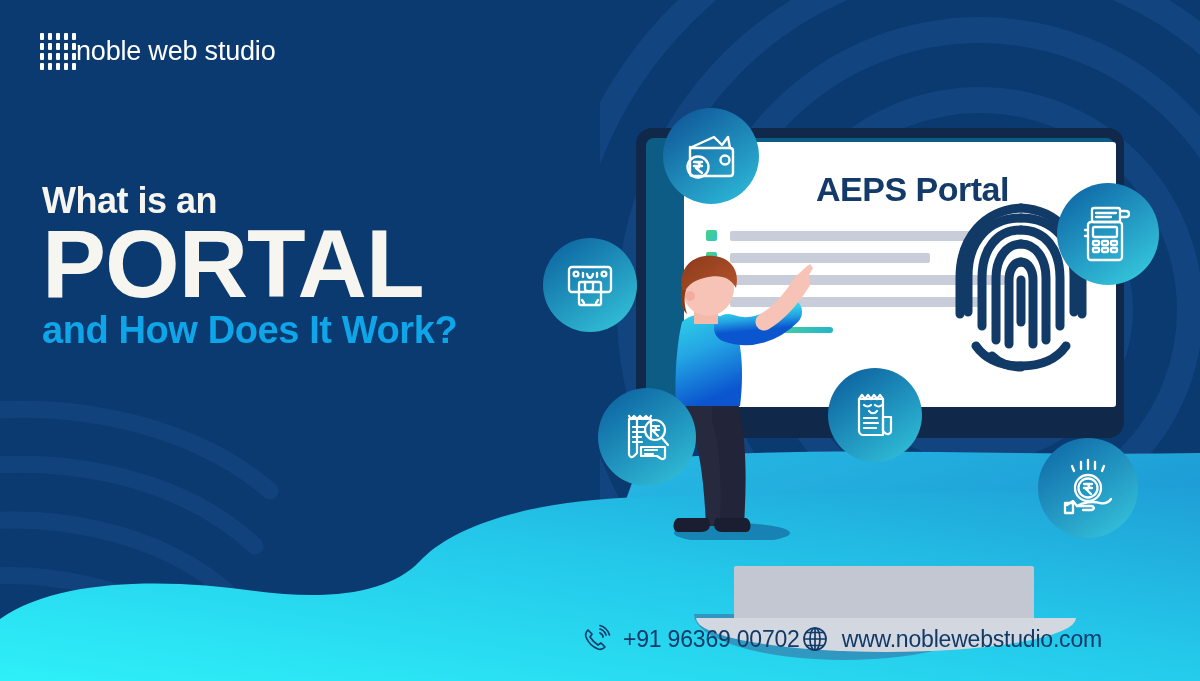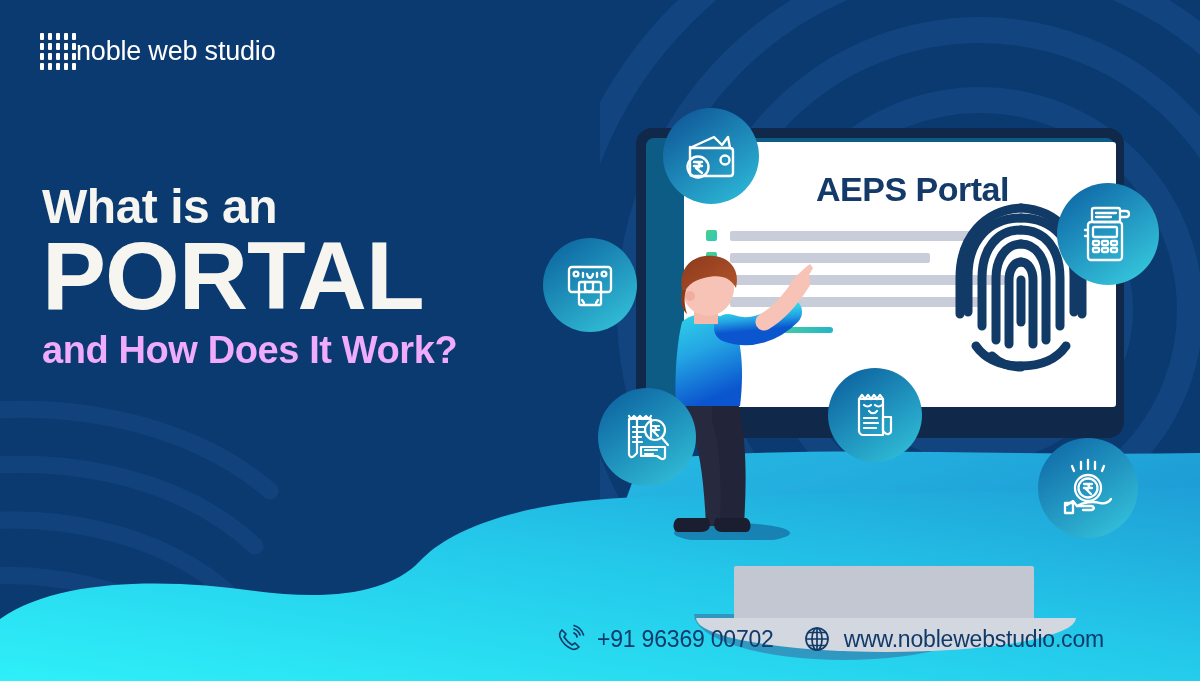--- a/index.html
+++ b/index.html
@@ -19,24 +19,24 @@
 
   
   .logo { position:absolute; left:40px; top:33px; display:flex; align-items:center; }
   .logo-mark { display:grid; grid-template-columns:repeat(5,4px); gap:4px; }
   .logo-col { display:grid; grid-template-rows:repeat(4,7px); gap:3px; }
   .logo-dash { background:#fff; border-radius:1px; }
   .logo-text { color:#fff; font-size:27px; letter-spacing:-.2px; font-weight:400; }
 
   
   .headline { position:absolute; left:42px; top:183px; width:560px; }
-  .h-top { color:#f7f5f0; font-size:48px; font-weight:700; letter-spacing:-.5px; line-height:1; }
+  .h-top { color:#f7f5f0; font-size:36px; font-weight:700; letter-spacing:-.5px; line-height:1; }
   .h-big { color:#f7f5f0; font-weight:800; font-size:96px; line-height:.94; letter-spacing:-1px; margin-top:4px; }
   .h-big2 { color:#f7f5f0; font-weight:700; font-size:96px; line-height:.94; letter-spacing:-1px; }
-  .h-bot { color:#f0abfc; font-size:38px; font-weight:700; letter-spacing:-.4px; margin-top:8px; }
+  .h-bot { color:#0ea5e9; font-size:38px; font-weight:700; letter-spacing:-.4px; margin-top:0; }
 
   
   .monitor { position:absolute; left:636px; top:128px; width:488px; height:310px; }
   .mon-frame { position:absolute; inset:0; background:#10284a; border-radius:16px; }
   .mon-frame2 { position:absolute; left:10px; top:10px; right:10px; bottom:38px; background:#0d5c86; border-radius:8px; }
   .mon-screen { position:absolute; left:48px; top:14px; width:432px; height:265px; background:#ffffff; border-radius:3px; overflow:hidden; }
   .mon-neck { position:absolute; left:98px; top:438px; width:300px; height:54px; background:#c2c7d2; border-radius:2px; }
   .mon-base { position:absolute; left:60px; top:490px; width:380px; height:34px;
      background:#d3d7df; border-radius:0 0 50% 50% / 0 0 100% 100%; }
   .mon-shadow { position:absolute; left:58px; top:486px; width:300px; height:46px;
@@ -51,21 +51,21 @@
   .fingerprint { position:absolute; right:20px; top:52px; width:150px; height:180px; }
 
   
   .person { position:absolute; left:660px; top:250px; width:160px; height:290px; }
 
   
   .ic { position:absolute; border-radius:50%; display:flex; align-items:center; justify-content:center; }
   .ic svg { display:block; }
 
   
-  .footer { position:absolute; left:555px; top:624px; display:flex; align-items:flex-end; gap:28px; }
+  .footer { position:absolute; left:581px; top:624px; display:flex; align-items:flex-end; }
   .f-item { display:flex; align-items:center; gap:12px; }
   .f-text { color:#103a68; font-size:23px; letter-spacing:-.2px; }
 </style>
 </head>
 <body>
 
 <div id="stage">
 
   <svg class="rings" viewBox="0 0 760 760">
     <g fill="none" stroke="#12457f" stroke-width="26">

